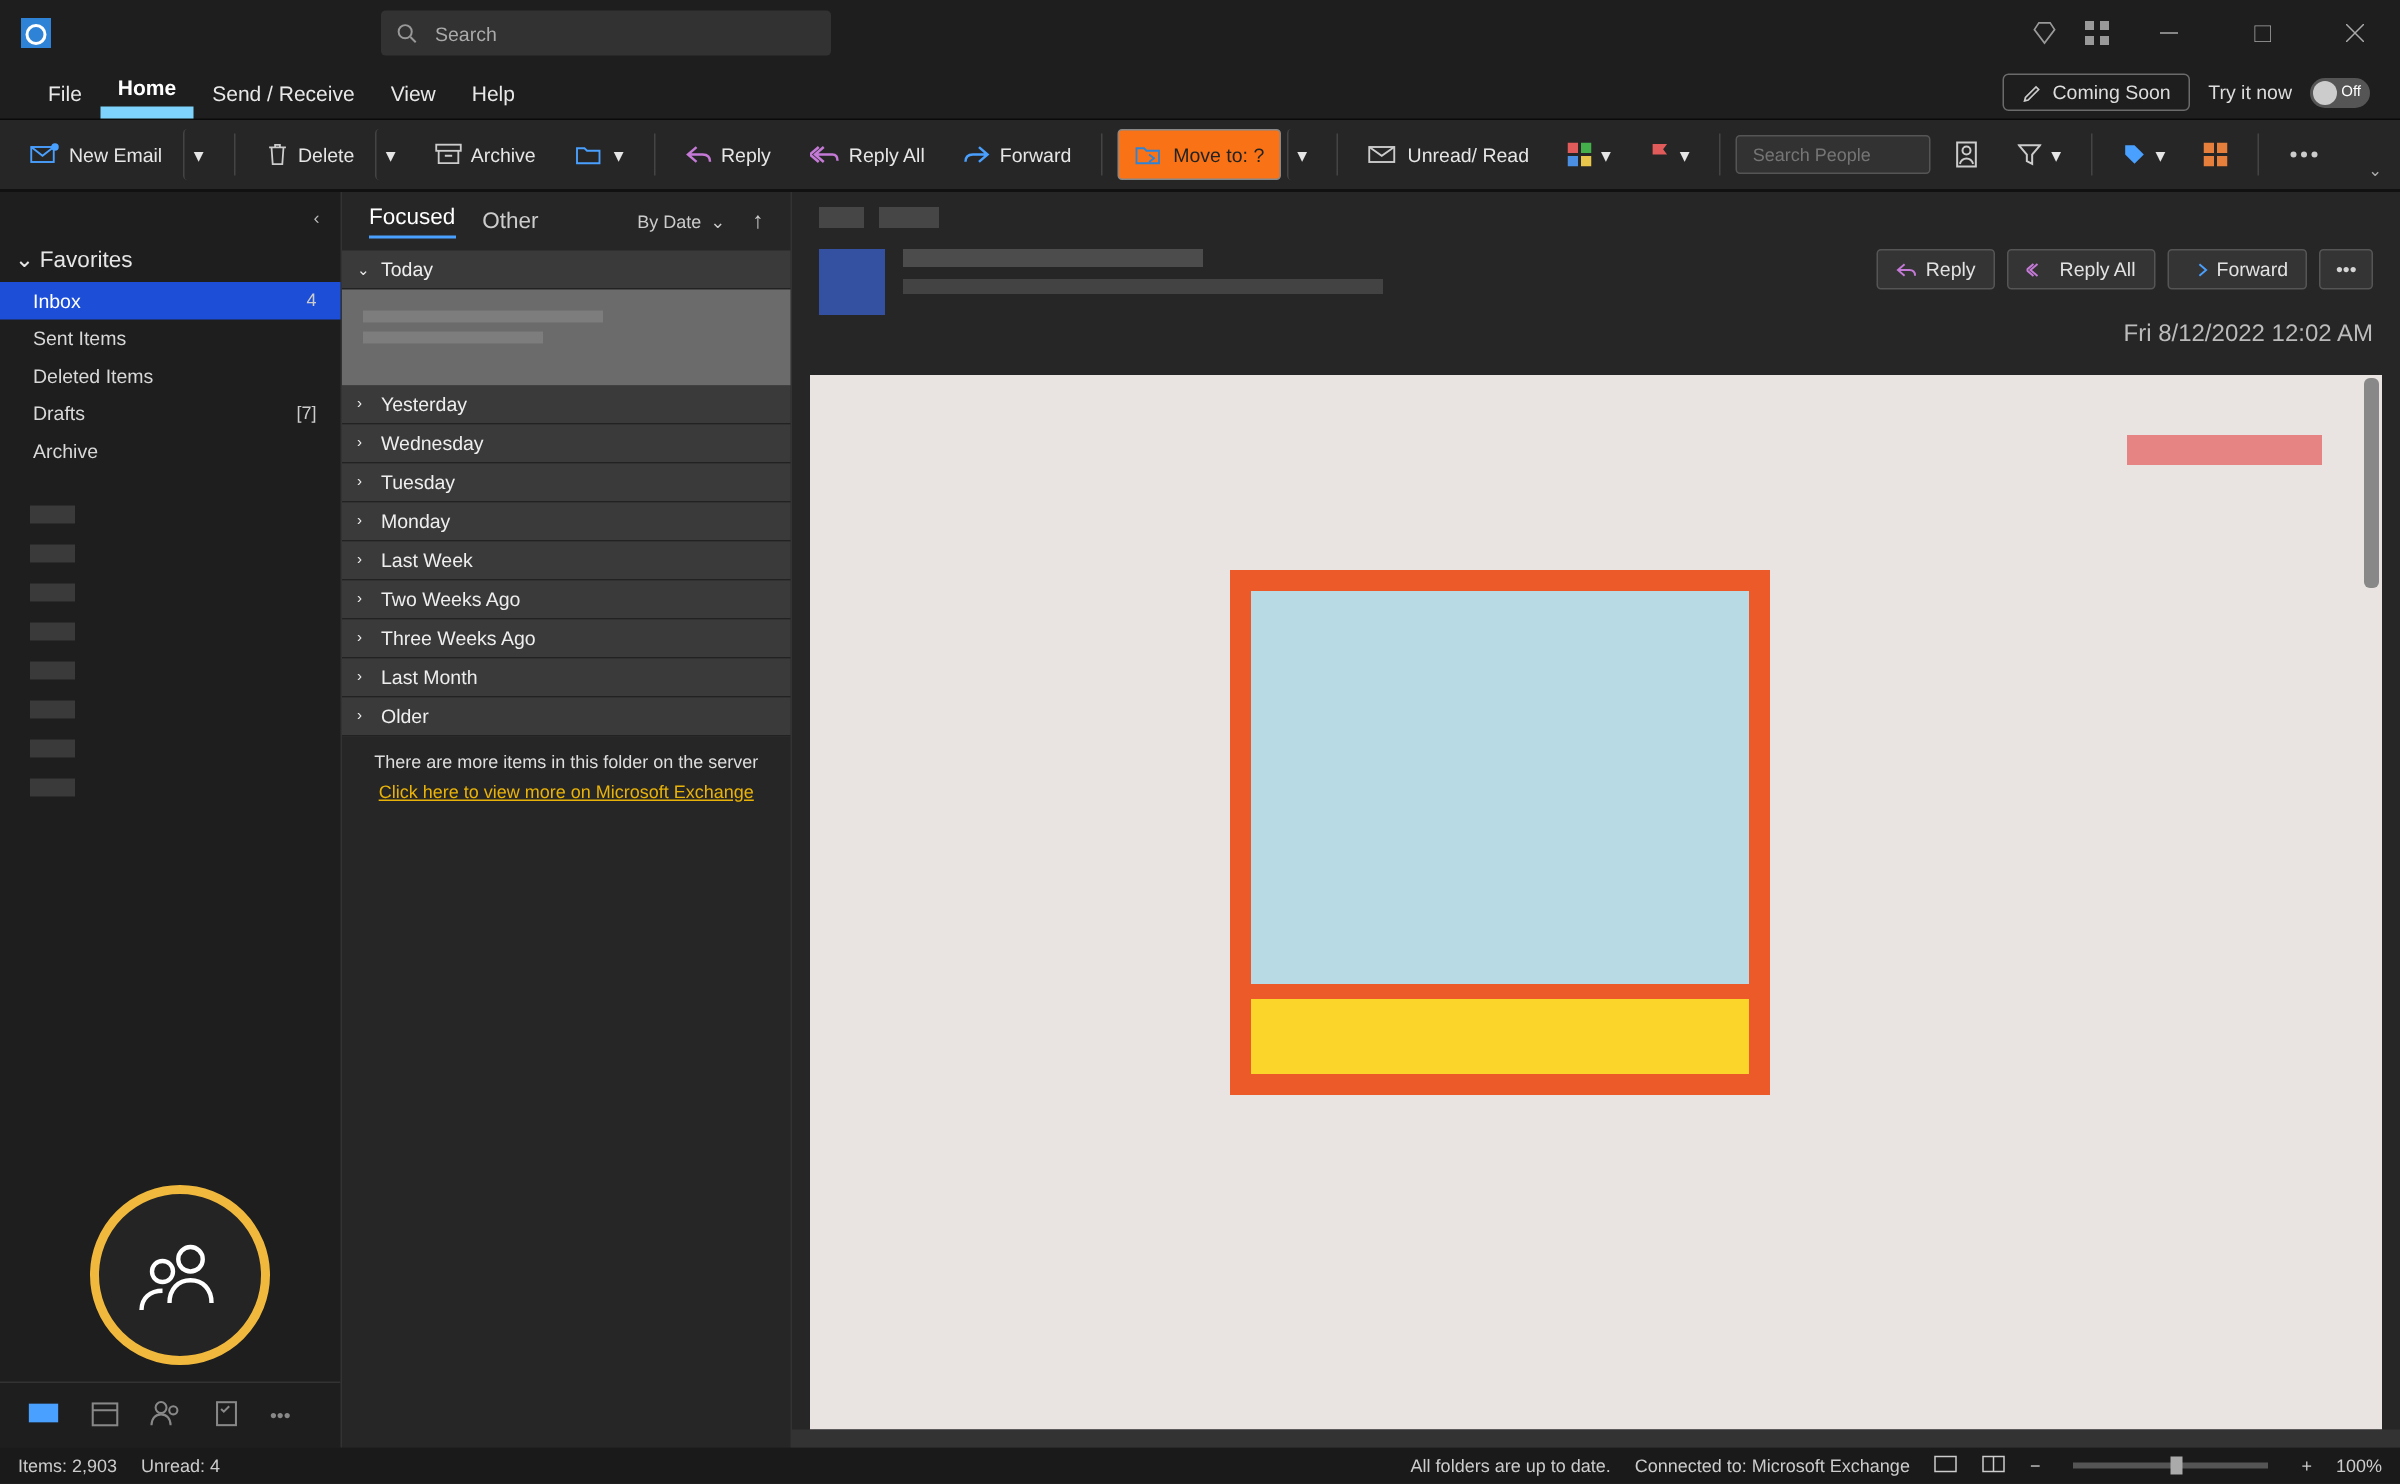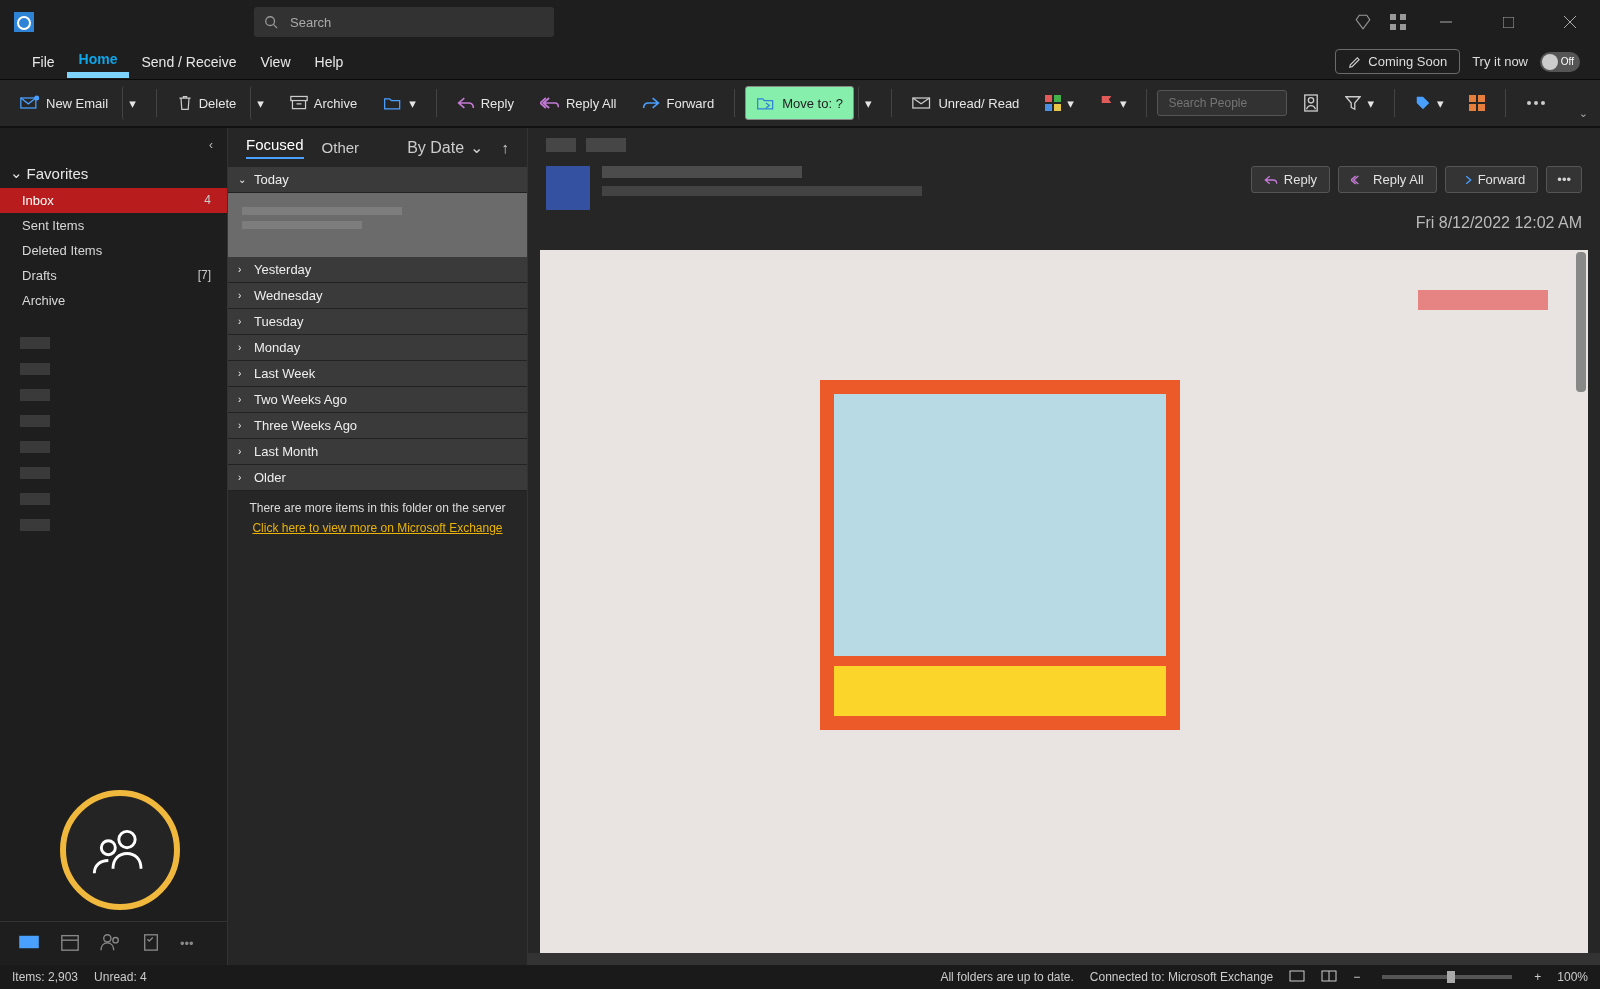--- a/index.html
+++ b/index.html
@@ -65,23 +65,23 @@
   padding: 0 20px;
   border-bottom: 1px solid #0a0a0a;
 }
 .menu-item {
   padding: 5px 12px;
   color: #e8e8e8;
   font-size: 14px;
   cursor: pointer;
 }
 .menu-item.active {
-  border-bottom: 6px solid #7dd3fc;
+  border-bottom: 8px solid #7dd3fc;
   font-weight: 600;
-  color: #0ea5e9;
+  color: #ffffff;
 }
 .menubar-right {
   margin-left: auto;
   display: flex;
   align-items: center;
   gap: 12px;
 }
 .coming-soon {
   border: 1px solid #6b6b6b;
   border-radius: 4px;
@@ -132,21 +132,21 @@
   cursor: pointer;
   height: 34px;
 }
 .rbtn-split {
   border-left: 1px solid #444;
   padding-left: 6px;
   margin-left: -2px;
 }
 .vsep { width: 1px; height: 28px; background: #444; margin: 0 4px; }
 .moveto {
-  background: #86efac;
+  background: #f97316;
   color: #222;
   border: 1px solid #888;
   height: 34px;
 }
 .moveto span { color: #222; }
 .search-people {
   background: #323232;
   border: 1px solid #555;
   padding: 5px 10px;
   color: #aaa;
@@ -194,21 +194,21 @@
   color: #e6e6e6;
   font-size: 15px;
 }
 .folder {
   display: flex;
   justify-content: space-between;
   padding: 5px 16px 5px 22px;
   color: #d8d8d8;
   cursor: pointer;
 }
-.folder.active { background: #b91c1c; color: #fff; }
+.folder.active { background: #1d4ed8; color: #fff; }
 .folder .cnt { color: #ccc; font-size: 12px; }
 .blur-rows { padding: 10px 20px; }
 .blur-rows .br { height: 12px; background: #555; margin: 14px 0; opacity: .5; width: 30px; }
 .view-switch {
   height: 44px;
   border-top: 1px solid #333;
   display: flex;
   align-items: center;
   gap: 20px;
   padding: 0 18px;
@@ -238,21 +238,21 @@
 .msglist-tabs {
   display: flex;
   align-items: center;
   padding: 8px 18px;
   gap: 18px;
   color: #ccc;
   font-size: 15px;
 }
 .msglist-tabs .tab.active { border-bottom: 2px solid #4aa0ff; color: #fff; padding-bottom: 4px; }
 .msglist-tabs .spacer { flex: 1; }
-.bydate { font-size: 16px; display: flex; gap: 6px; align-items: center; }
+.bydate { font-size: 12px; display: flex; gap: 6px; align-items: center; }
 .group-row {
   background: #3a3a3a;
   padding: 5px 10px;
   border-bottom: 1px solid #222;
   display: flex;
   align-items: center;
   gap: 6px;
   color: #eee;
   font-size: 13px;
   cursor: pointer;

